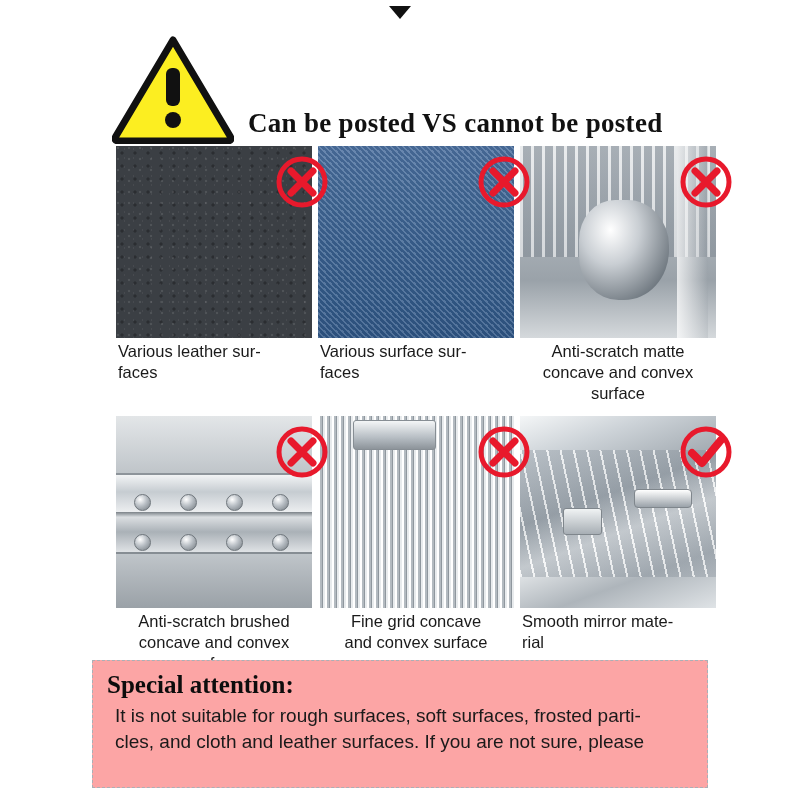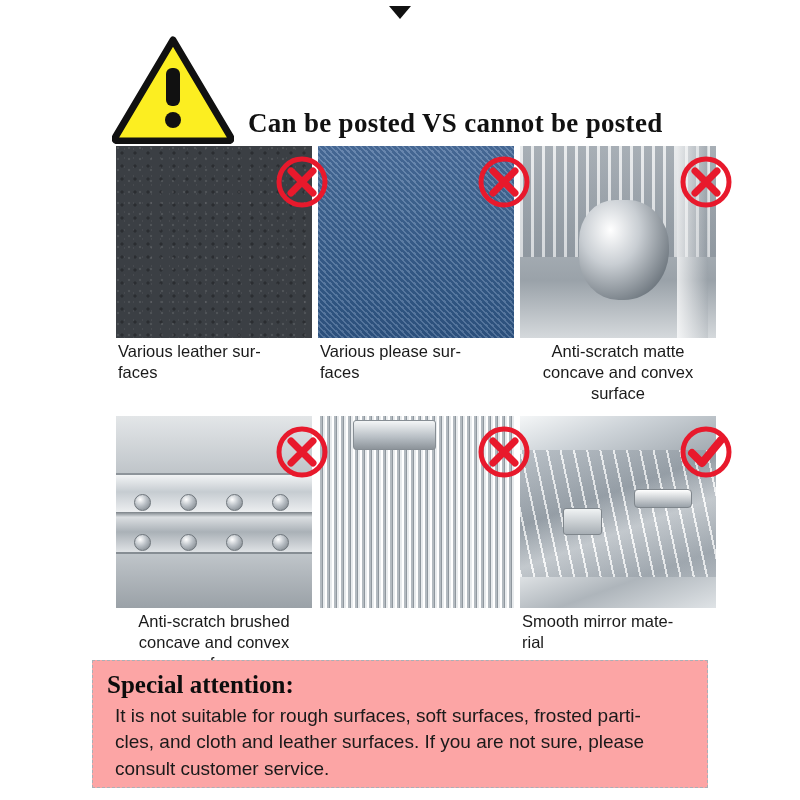--- a/index.html
+++ b/index.html
@@ -265,21 +265,21 @@
 
       <div class="cell">
         <div class="swatch">
           <div class="tex-canvas"></div>
         </div>
         <svg class="mark" viewBox="0 0 56 56">
           <circle cx="28" cy="28" r="23" fill="none" stroke="#E8192C" stroke-width="5"></circle>
           <path d="M17 17 L39 39 M39 17 L17 39" stroke="#E8192C" stroke-width="7" stroke-linecap="round"></path>
         </svg>
         <div class="caption left">
-          <div>Various please sur-</div>
+          <div>Various surface sur-</div>
           <div>faces</div>
         </div>
       </div>
 
       <div class="cell">
         <div class="swatch">
           <div class="tex-matte">
             <div class="ribs"></div>
             <div class="edge"></div>
             <div class="corner"></div>
@@ -328,20 +328,24 @@
       <div class="cell">
         <div class="swatch">
           <div class="tex-fine">
             <div class="latch"></div>
           </div>
         </div>
         <svg class="mark" viewBox="0 0 56 56">
           <circle cx="28" cy="28" r="23" fill="none" stroke="#E8192C" stroke-width="5"></circle>
           <path d="M17 17 L39 39 M39 17 L17 39" stroke="#E8192C" stroke-width="7" stroke-linecap="round"></path>
         </svg>
+        <div class="caption">
+          <div>Fine grid concave</div>
+          <div>and convex surface</div>
+        </div>
       </div>
 
       <div class="cell">
         <div class="swatch">
           <div class="tex-mirror">
             <div class="ribs2"></div>
             <div class="clasp"></div>
             <div class="handle"></div>
           </div>
         </div>
@@ -355,17 +359,16 @@
         </div>
       </div>
     </div>
   </div>
 
   <div class="attention">
     <div class="attention-title">Special attention:</div>
     <div class="attention-body">
       <div>It is not suitable for rough surfaces, soft surfaces, frosted parti-</div>
       <div>cles, and cloth and leather surfaces. If you are not sure, please</div>
-      <div>consult customer service.</div>
     </div>
   </div>
 
 </div>
 
 </body></html>

